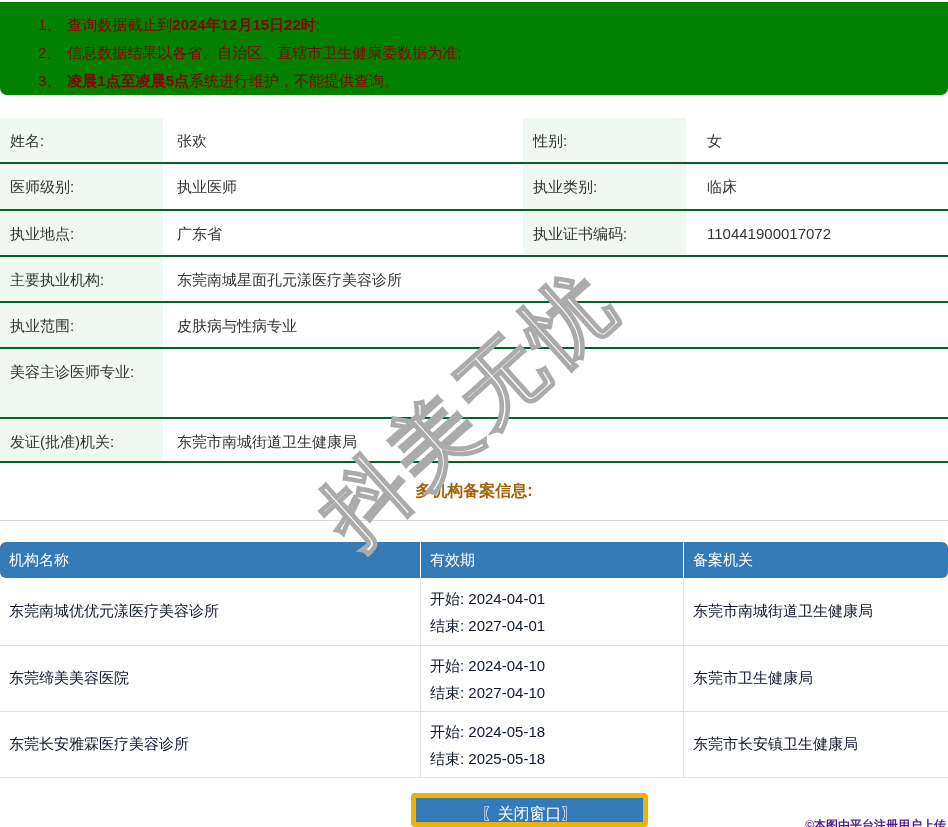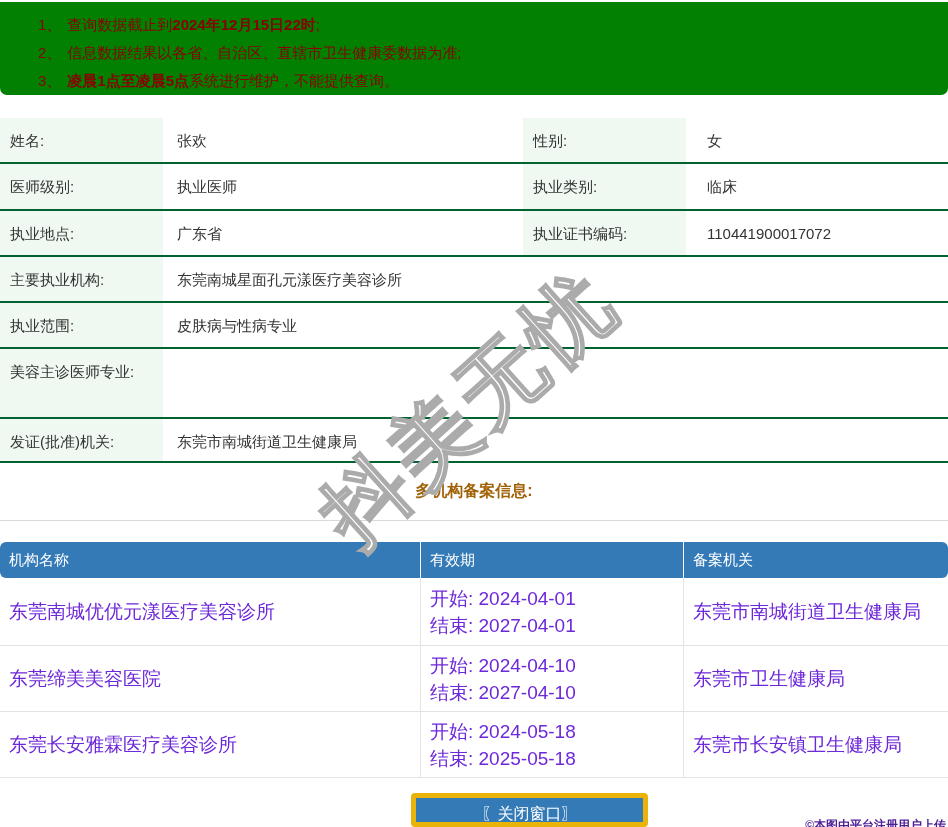--- a/index.html
+++ b/index.html
@@ -27,21 +27,21 @@
   .i-row > .i-value:nth-child(2):not(:last-child){flex:0 0 360px;}
   .i-row > .i-label:nth-child(3) + .i-value{padding-left:21px;}
 
   
   .filing-heading{height:58px;box-sizing:border-box;padding-top:18px;text-align:center;
                   font-size:16px;font-weight:bold;color:#a16207;border-bottom:1px solid #d9d9d9;}
   .filing-table{margin-top:21px;}
   .f-header{display:flex;height:36px;background:#337ab7;color:#fff;font-size:15px;border-radius:6px;}
   .f-header .f-cell{display:flex;align-items:center;box-sizing:border-box;padding-left:9px;}
   .f-header .c1,.f-header .c2{border-right:1px solid #fff;}
-  .f-row{display:flex;border-bottom:1px solid #e3e3e3;color:#6d28d9;font-size:19px;}
+  .f-row{display:flex;border-bottom:1px solid #e3e3e3;color:#0f172a;font-size:15px;}
   .f-row .f-cell{box-sizing:border-box;display:flex;flex-direction:column;
                  justify-content:center;padding-left:9px;}
   .f-row .c1,.f-row .c2{border-right:1px solid #e3e3e3;}
   .c1{flex:0 0 421px;}
   .c2{flex:0 0 263px;}
   .c3{flex:1;}
   .f-row{height:67px;}
   .filing-table .f-row:nth-child(3),.filing-table .f-row:nth-child(4){height:65px;}
   .v-line{line-height:27px;}
 

